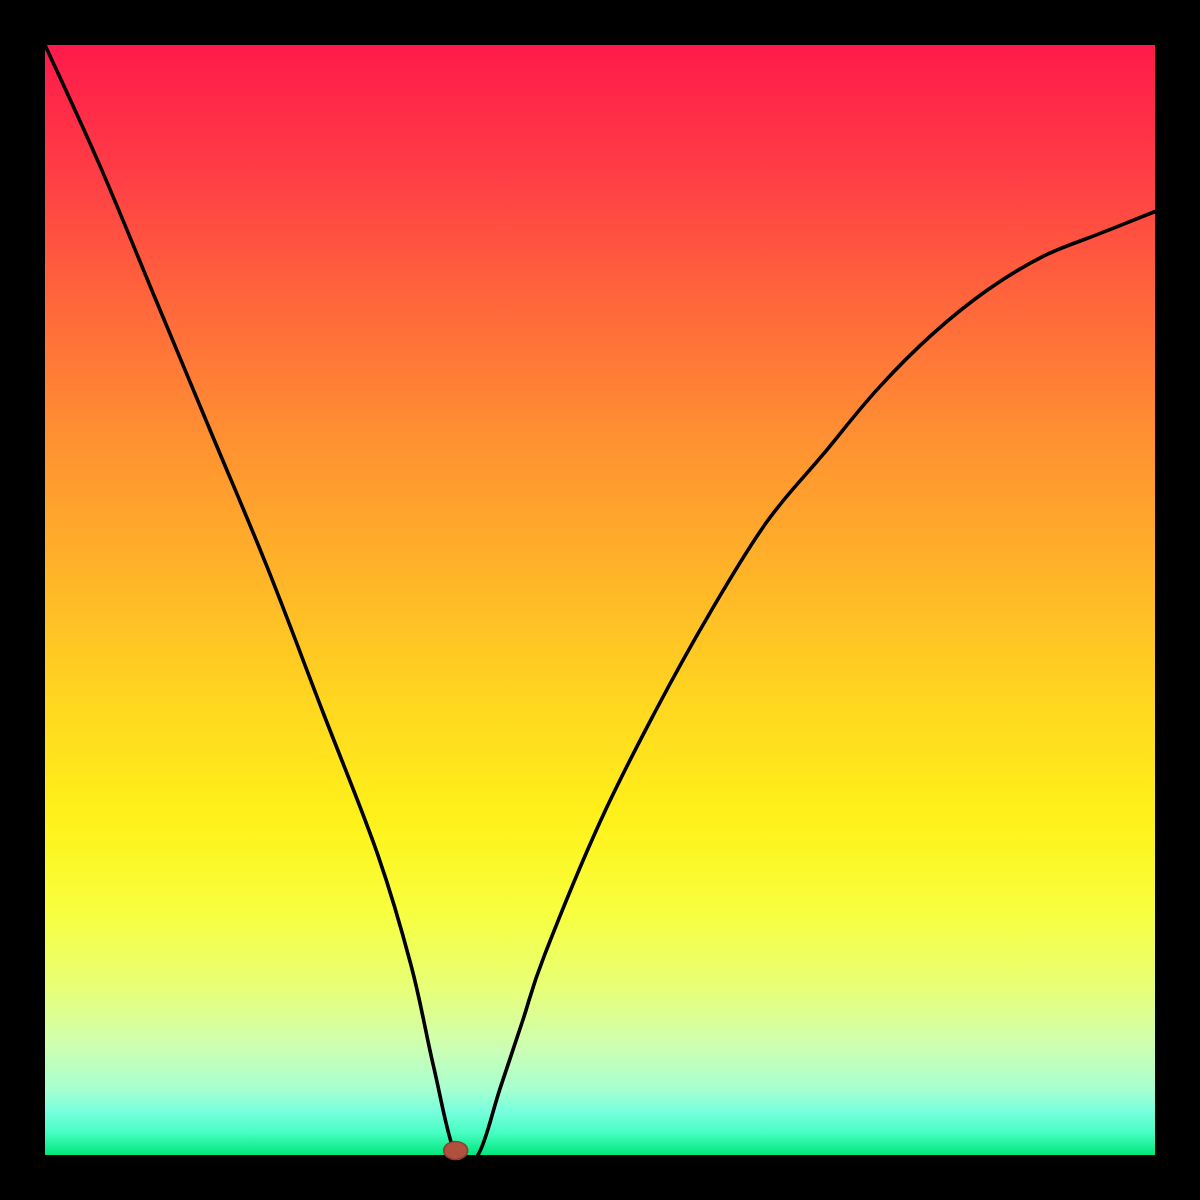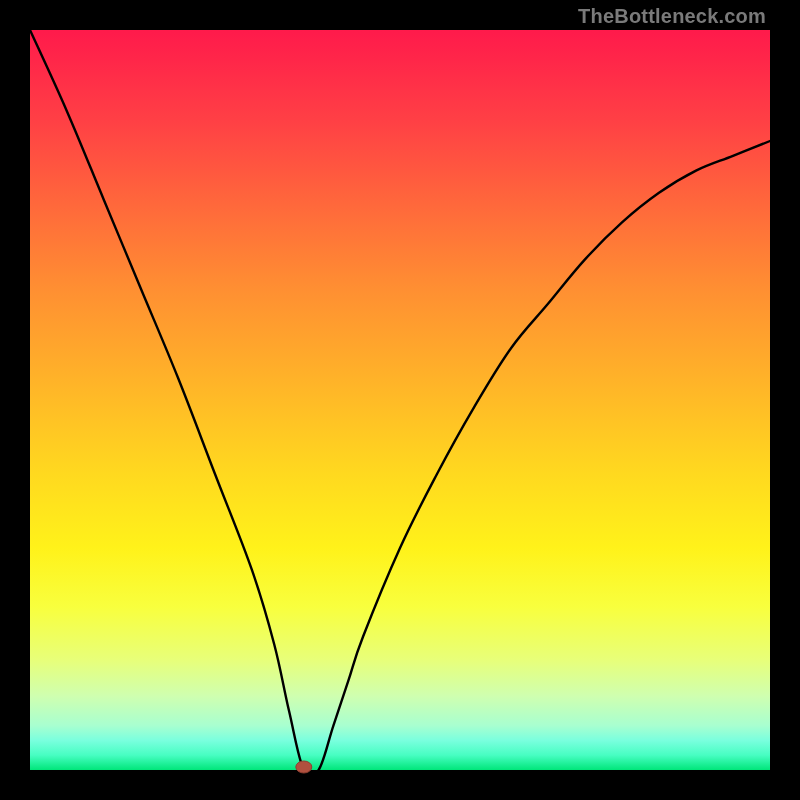--- a/index.html
+++ b/index.html
@@ -71,18 +71,17 @@
     fill: #b0503e;
     stroke: #8e3e30;
     stroke-width: 1;
   }
 </style>
 </head>
 <body>
 
 <div id="stage">
   <div id="plot-box"></div>
-  <div id="watermark">TheBottleneck.com</div>
   <svg id="overlay" viewBox="0 0 740 740" preserveAspectRatio="none">
     <path id="curvePath" class="curve" d="M 0 0 C 6.66 14.65, 23.68 50.76, 37.00 81.40 C 50.32 112.04, 60.68 138.23, 74.00 170.20 C 87.32 202.17, 97.68 227.03, 111.00 259.00 C 124.32 290.97, 134.68 314.50, 148.00 347.80 C 161.32 381.10, 171.68 409.37, 185.00 444.00 C 198.32 478.63, 211.34 509.56, 222.00 540.20 C 232.66 570.84, 237.54 588.89, 244.20 614.20 C 250.86 639.51, 253.67 658.16, 259.00 680.80 C 264.33 703.44, 268.47 729.34, 273.80 740.00 C 279.13 750.66, 283.27 747.99, 288.60 740.00 C 293.93 732.01, 298.07 711.58, 303.40 695.60 C 308.73 679.62, 312.87 667.18, 318.20 651.20 C 323.53 635.22, 323.68 630.78, 333.00 606.80 C 342.32 582.82, 356.68 547.30, 370.00 518.00 C 383.32 488.70, 393.68 469.31, 407.00 444.00 C 420.32 418.69, 430.68 400.04, 444.00 377.40 C 457.32 354.76, 467.68 336.85, 481.00 318.20 C 494.32 299.55, 504.68 289.78, 518.00 273.80 C 531.32 257.82, 541.68 244.05, 555.00 229.40 C 568.32 214.75, 578.68 204.39, 592.00 192.40 C 605.32 180.41, 615.68 172.12, 629.00 162.80 C 642.32 153.48, 652.68 147.26, 666.00 140.60 C 679.32 133.94, 689.68 131.13, 703.00 125.80 C 716.32 120.47, 733.34 113.66, 740.00 111.00"></path>
     <ellipse id="minMarker" class="minpoint" rx="8" ry="6" cx="273.8" cy="737"></ellipse>
   </svg>
 </div>
 
 </body></html>

